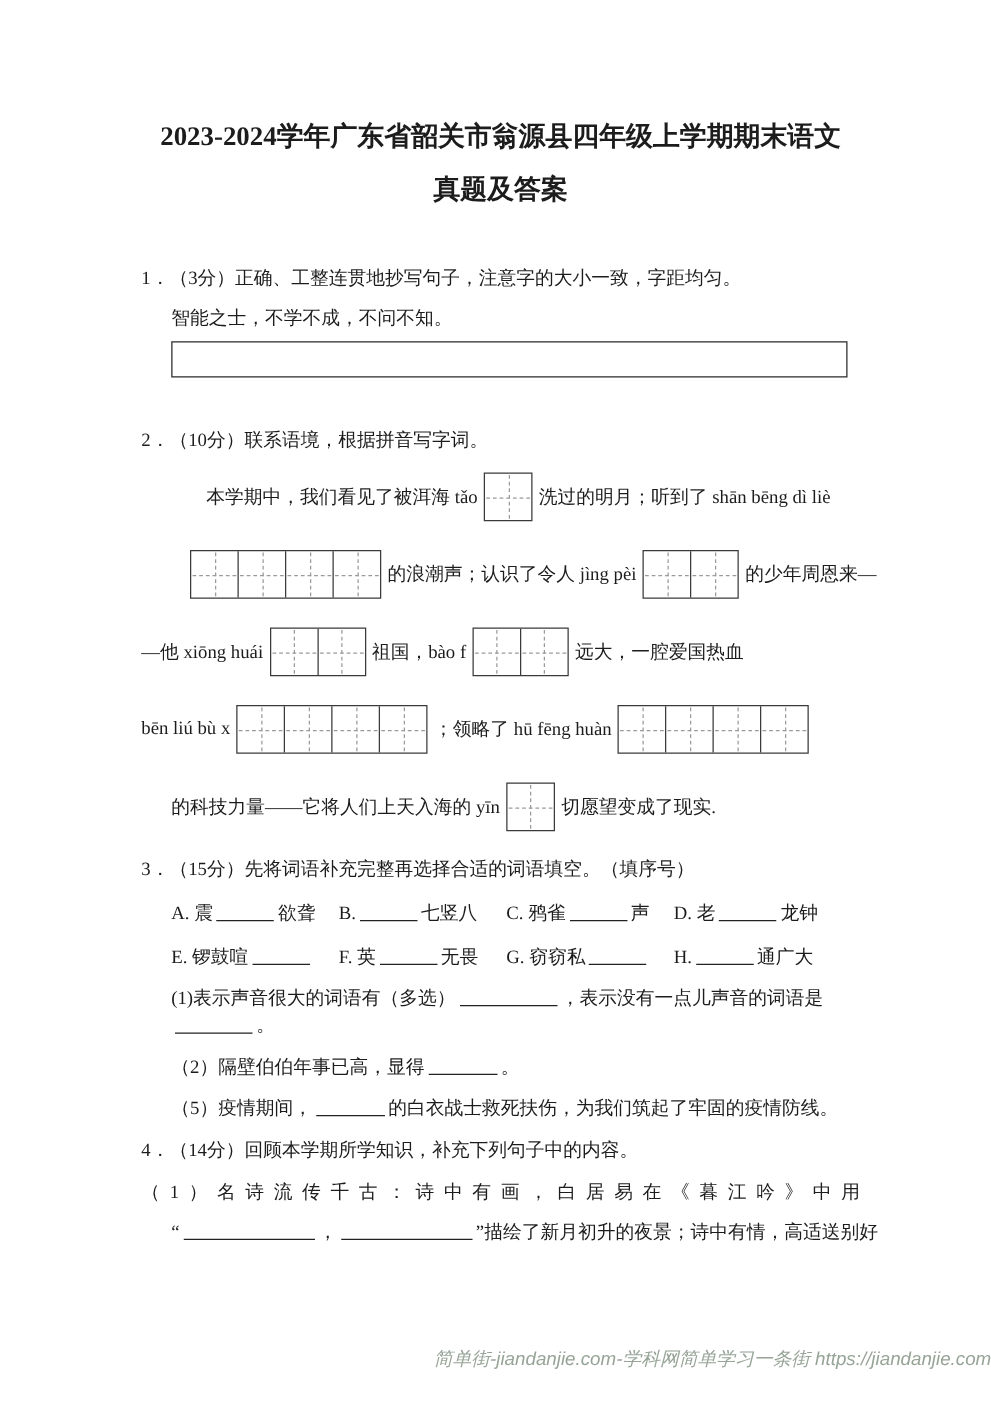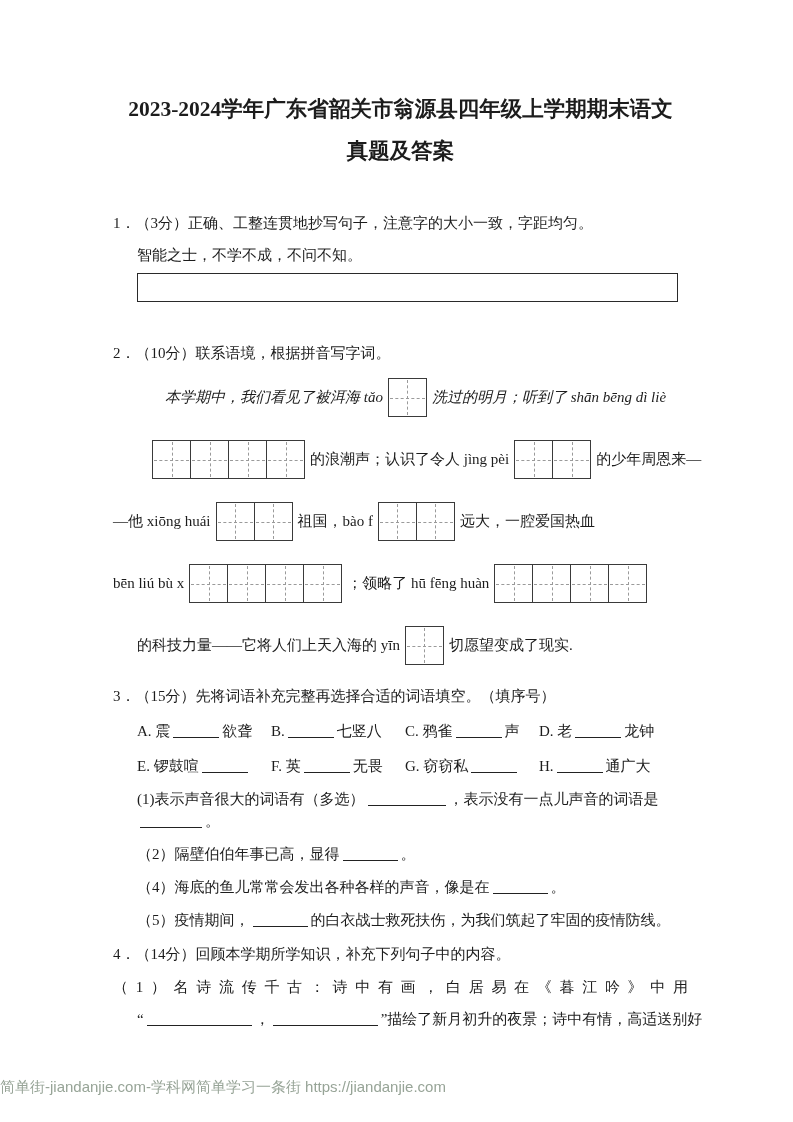--- a/index.html
+++ b/index.html
@@ -11,41 +11,41 @@
   }
   p { margin: 0; }
   .title { font-size: 21.5px; font-weight: bold; text-align: center; line-height: 42px; margin: 0; }
   .prompt { line-height: 22px; }
   .mt40 { margin-top: 40px; }
   .mt20 { margin-top: 20px; }
   .mt12 { margin-top: 12px; }
   .mt10 { margin-top: 10px; }
   .ml24 { margin-left: 24px; }
   .ml15 { margin-left: 15px; padding-left: 24px; }
-  .ml52 { margin-left: 52px; font-style: italic; }
+  .ml52 { margin-left: 52px; }
   .answer-box { margin: 7px 0 0 24px; width: 539px; height: 27px; border: 1px solid #2a2a2a; }
   .q2row { display: flex; align-items: center; gap: 5px; margin-top: 23px; white-space: nowrap; }
   .q2row.first { margin-top: 14px; }
   .grid { display: inline-flex; border: 1px solid #3a3a3a; background: #fff; flex: 0 0 auto; }
   .cell { width: 37px; height: 37px; position: relative; border-right: 1px solid #3a3a3a; box-sizing: content-box; }
   .cell:last-child { border-right: none; }
   .cell::before { content: ""; position: absolute; left: 1px; right: 1px; top: 50%; border-top: 1px dashed #9a9a9a; }
   .cell::after  { content: ""; position: absolute; top: 1px; bottom: 1px; left: 50%; border-left: 1px dashed #9a9a9a; }
   .blank { display: inline-block; border-bottom: 1px solid #222; height: 14px; vertical-align: -2px; margin: 0 3px; }
   .b46  { width: 46px; }
   .b55  { width: 55px; }
   .b62  { width: 62px; }
   .b78  { width: 78px; }
   .b105 { width: 105px; }
   .w-row { display: flex; margin: 13px 0 0 24px; line-height: 22px; }
   .w-item { width: 134px; flex: 0 0 auto; white-space: nowrap; }
   .sub { margin: 11px 0 0 24px; line-height: 22px; }
   .justify-line { margin-top: 11px; text-align: justify; text-align-last: justify; line-height: 22px; }
   .q4line2 { margin: 10px 0 0 24px; line-height: 22px; white-space: nowrap; }
-  .footer { position: absolute; left: 0; right: 0; bottom: 25px; text-align: left; font-size: 15px; color: #97a497; font-family: "Liberation Sans", "DejaVu Sans", sans-serif; }
+  .footer { position: absolute; left: 0; right: 0; bottom: 25px; text-align: right; font-size: 15px; color: #97a497; font-family: "Liberation Sans", "DejaVu Sans", sans-serif; font-style: italic; }
 </style>
 </head>
 <body>
 
 <div class="page">
 
   <h1 class="title">
     <span>2023-2024学年广东省韶关市翁源县四年级上学期期末语文</span><br>
     <span>真题及答案</span>
   </h1>
@@ -139,23 +139,20 @@
       <span class="w-item"><span>H.</span><span class="blank b46"></span><span>通广大</span></span>
     </div>
 
     <p class="sub">
       <span>(1)表示声音很大的词语有（多选）</span><span class="blank b78"></span><span>，表示没有一点儿声音的词语是</span><span class="blank b62"></span><span>。</span>
     </p>
     <p class="sub">
       <span>（2）隔壁伯伯年事已高，显得</span><span class="blank b55"></span><span>。</span>
     </p>
     <p class="sub">
-      <span>（4）海底的鱼儿常常会发出各种各样的声音，像是在</span><span class="blank b55"></span><span>。</span>
-    </p>
-    <p class="sub">
       <span>（5）疫情期间，</span><span class="blank b55"></span><span>的白衣战士救死扶伤，为我们筑起了牢固的疫情防线。</span>
     </p>
   </div>
 
   <div>
     <p class="prompt mt12">4．（14分）回顾本学期所学知识，补充下列句子中的内容。</p>
     <p class="justify-line">（1）名诗流传千古：诗中有画，白居易在《暮江吟》中用</p>
     <p class="q4line2">
       <span>“</span><span class="blank b105"></span><span>，</span><span class="blank b105"></span><span>”描绘了新月初升的夜景；诗中有情，高适送别好</span>
     </p>

